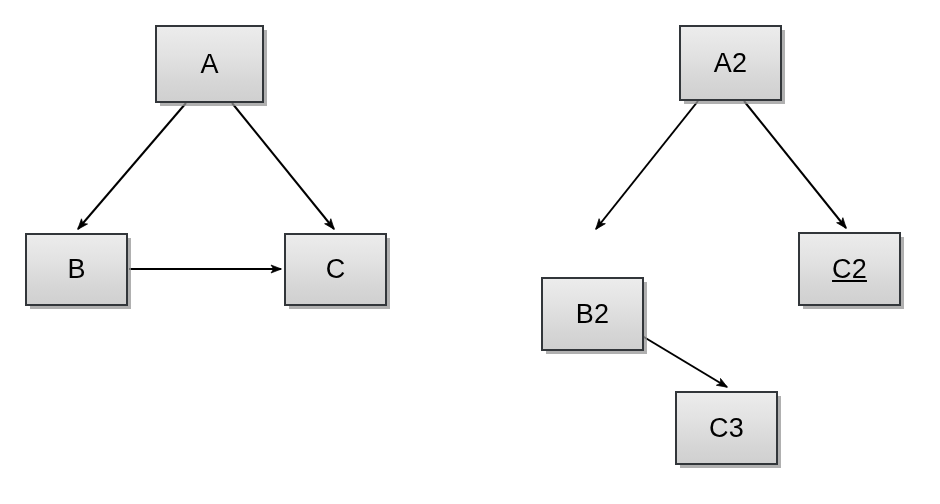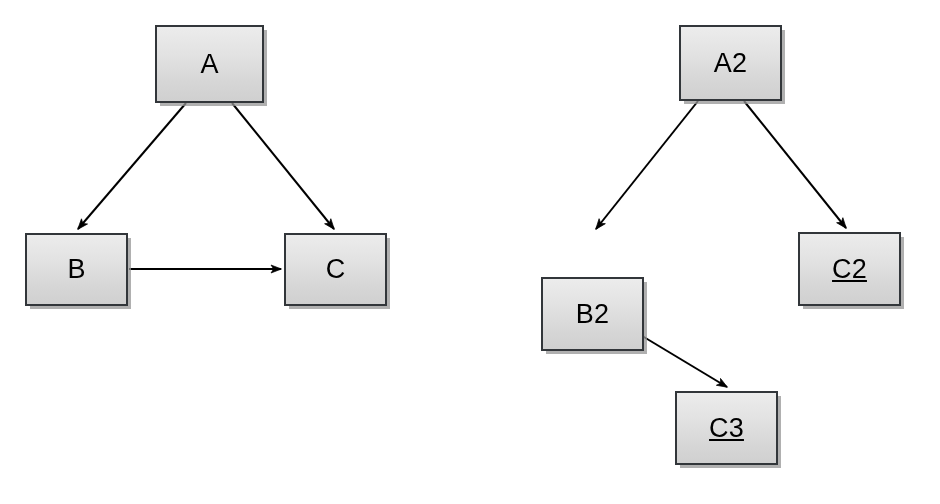--- a/index.html
+++ b/index.html
@@ -80,18 +80,18 @@
       </div>
       <div class="node" style="left: 679px; top: 25px; width: 103px; height: 76px;">
         <span class="node-label">A2</span>
       </div>
       <div class="node" style="left: 541px; top: 233px; width: 103px; height: 74px; margin-top: 44px;">
         <span class="node-label">B2</span>
       </div>
       <div class="node" style="left: 798px; top: 232px; width: 103px; height: 74px; text-decoration: underline;">
         <span class="node-label">C2</span>
       </div>
-      <div class="node" style="left: 675px; top: 391px; width: 103px; height: 74px; text-decoration: underline;">
+      <div class="node" style="left: 675px; top: 391px; width: 103px; height: 74px;">
         <span class="node-label">C3</span>
       </div>
     </div>
 
 </div>
 
 </body></html>

